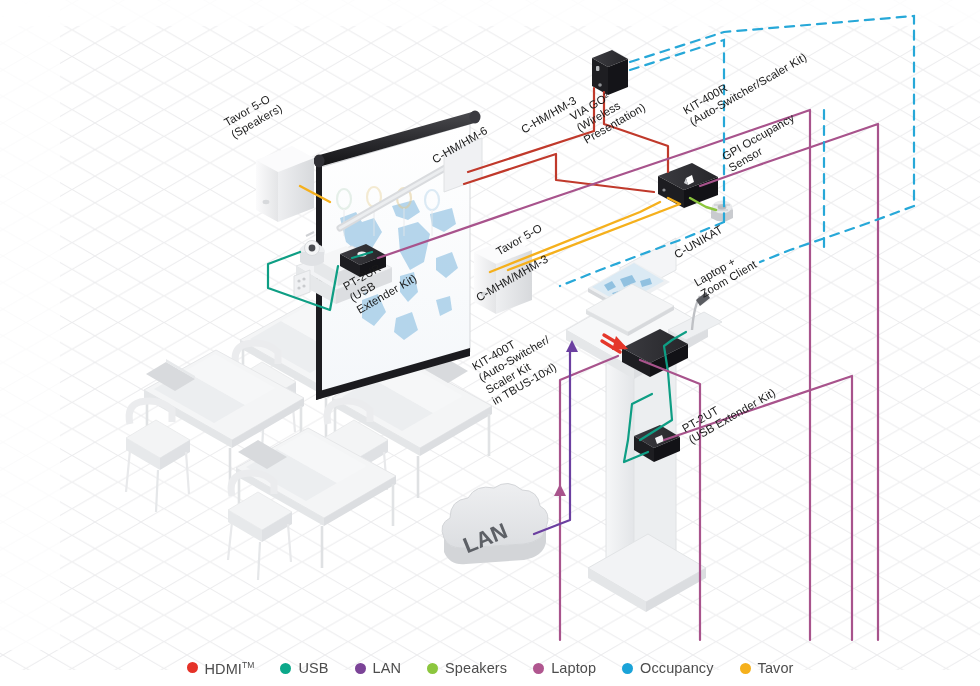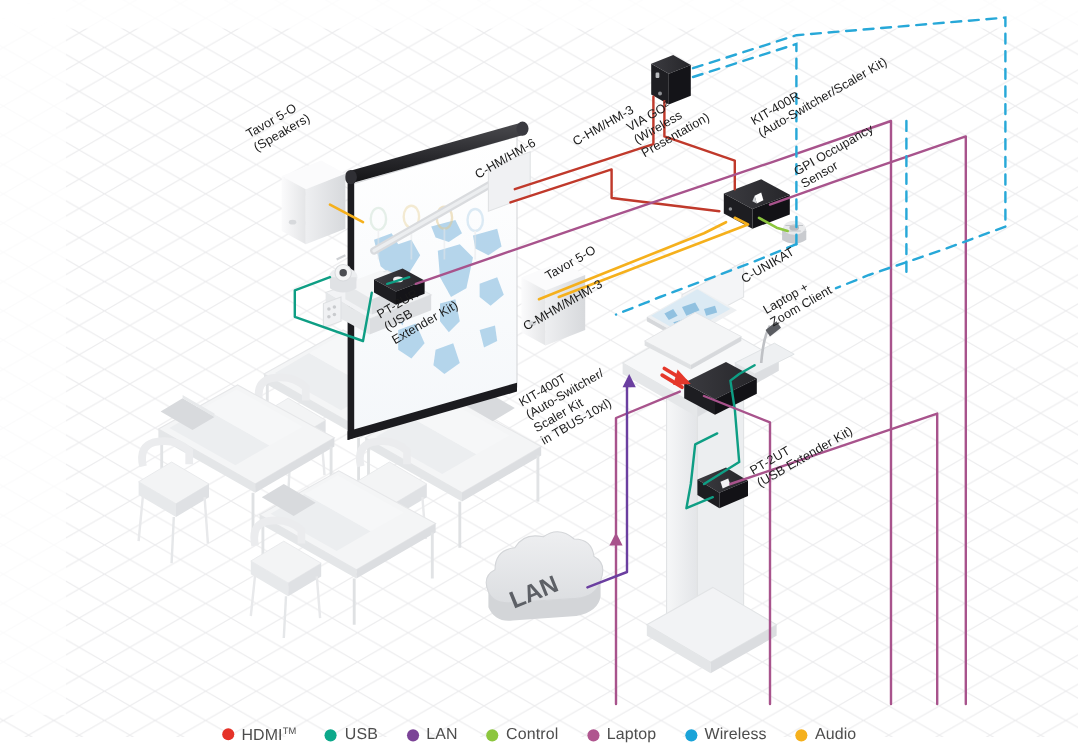--- a/index.html
+++ b/index.html
@@ -455,29 +455,29 @@
     <div class="leg-item">
       <span class="leg-dot" style="background:#0ca88a"></span>
       <span class="leg-label">USB</span>
     </div>
     <div class="leg-item">
       <span class="leg-dot" style="background:#7b4397"></span>
       <span class="leg-label">LAN</span>
     </div>
     <div class="leg-item">
       <span class="leg-dot" style="background:#8cc63e"></span>
-      <span class="leg-label">Control</span>
+      <span class="leg-label">Speakers</span>
     </div>
     <div class="leg-item">
       <span class="leg-dot" style="background:#b0568f"></span>
       <span class="leg-label">Laptop</span>
     </div>
     <div class="leg-item">
       <span class="leg-dot" style="background:#1aa3d8"></span>
-      <span class="leg-label">Wireless</span>
+      <span class="leg-label">Occupancy</span>
     </div>
     <div class="leg-item">
       <span class="leg-dot" style="background:#f5b01c"></span>
-      <span class="leg-label">Audio</span>
+      <span class="leg-label">Tavor</span>
     </div>
   </div>
 
 </div>
 
 </body></html>

